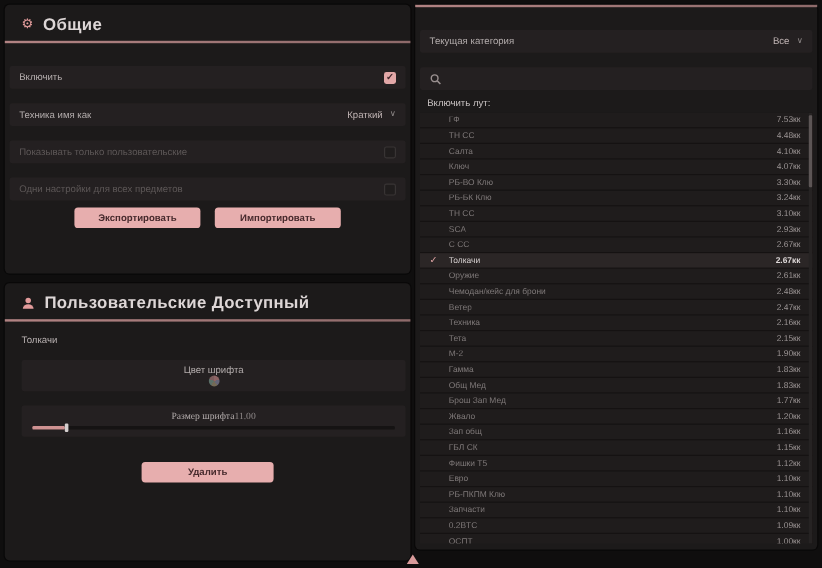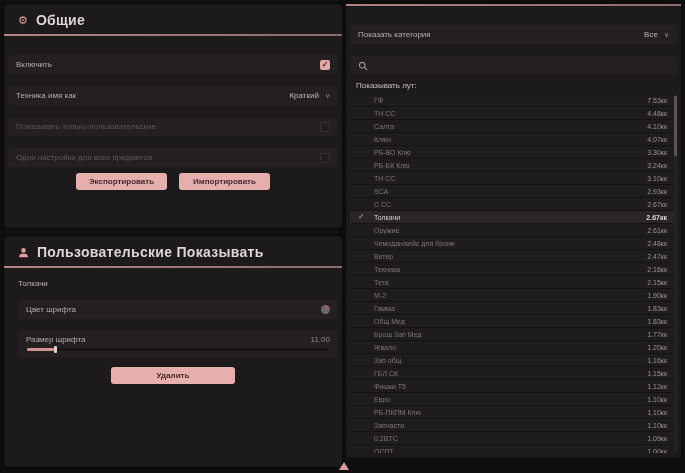--- a/index.html
+++ b/index.html
@@ -17,41 +17,41 @@
   .panel-header{display:flex;align-items:center;gap:8px;padding:8px 12px 6px 14px;}
   .p-title{font-size:14px;font-weight:bold;color:#ddd6d6;letter-spacing:.3px;}
   .p-icon{color:#e39c9c;font-size:11px;line-height:10px;display:inline-flex;align-items:center;}
   .header-line{height:2px;background:linear-gradient(90deg,#b28383,#8e6a6a);}
 
   .rows{padding:7px 4px 0 4px;}
   .setting-row{display:flex;align-items:center;justify-content:space-between;
     background:#242021;margin:12px 0 6px 0;padding:4px 8px;border-radius:2px;min-height:11px;}
   .setting-row .lbl{font-size:8px;color:#b3acac;}
   .setting-row.disabled .lbl{color:#5d5757;}
-  .indent{margin-left:10px;}
+  .indent{margin-left:10px;flex-direction:column;}
 
   .checkbox{width:10px;height:10px;border-radius:2px;display:flex;align-items:center;justify-content:center;}
   .checkbox.checked{background:#e2a7a7;color:#40262a;font-size:8px;font-weight:bold;}
   .checkbox.empty{background:#201d1d;border:1px solid #383434;width:8px;height:8px;}
 
   .dd{display:flex;align-items:center;gap:6px;cursor:pointer;text-align:center;}
   .dd .dd-value{font-size:8px;color:#c0b4b4;}
   .chev{color:#8f8989;font-size:7px;line-height:7px;}
 
   .btn-row{display:flex;justify-content:center;gap:12px;margin-top:6px;}
   .pink-btn{background:#e7aeae;color:#472a2d;border:none;border-radius:3px;
-    font-size:8px;font-weight:bold;padding:4px 0;width:91px;font-family:inherit;cursor:pointer;}
-  .pink-btn.wide{width:124px;}
+    font-size:8px;font-weight:bold;padding:4px 0;width:105px;font-family:inherit;cursor:pointer;}
+  .pink-btn.wide{width:110px;margin-top:11px;}
 
   .group-label{font-size:8px;color:#b9b2b2;margin:4px 8px 5px 10px;}
   .color-wheel{width:9px;height:9px;border-radius:50%;opacity:.75;
     background:conic-gradient(#b07a7a 0 20%,#7a7a92 0 40%,#8d8268 0 60%,#6e8a80 0 80%,#9a7070 0);}
   .size-value{font-size:8px;color:#8e8888;}
   .slider-row{display:block;}
-  .slider-top{display:flex;align-items:center;justify-content:space-between;}
+  .slider-top{display:flex;align-items:center;justify-content:center;font-family:Liberation Serif, serif;}
   .slider{position:relative;height:3px;background:#151313;margin:4px 1px 2px 1px;border-radius:1px;}
   .slider-fill{position:absolute;left:0;top:0;height:3px;width:9%;background:#cf9292;border-radius:1px;}
   .slider-handle{position:absolute;left:9%;top:-2px;width:3px;height:7px;background:#d5cfcf;border-radius:1px;}
 
   .text-input{flex:1;margin-left:12px;background:transparent;border:none;outline:none;
     color:#cfc9c9;font-size:8px;font-family:inherit;height:11px;}
 
   .search-input{flex:1;background:transparent;border:none;outline:none;
     color:#cfc9c9;font-size:8px;font-family:inherit;height:11px;}
   .search-input::placeholder{color:#6b6464;}
@@ -113,21 +113,21 @@
 </section>
 
 <section class="panel" id="p-user">
   <div class="panel-header">
     <span class="p-icon sicon">
       <svg width="11" height="11" viewBox="0 0 11 11">
         <circle cx="5.5" cy="3.4" r="2.3" fill="#e39c9c"></circle>
         <path d="M1 10.2 a4.5 3.6 0 0 1 9 0 z" fill="#e39c9c"></path>
       </svg>
     </span>
-    <span class="p-title">Пользовательские Показывать</span>
+    <span class="p-title">Пользовательские Доступный</span>
   </div>
   <div class="header-line"></div>
   <div class="rows">
     <div class="group-label">Толкачи</div>
     <div class="setting-row indent">
       <span class="lbl">Цвет шрифта</span>
       <span class="color-wheel"></span>
     </div>
     <div class="setting-row indent slider-row">
       <div class="slider-top">
@@ -142,36 +142,36 @@
     <div class="btn-row" style="margin-top:10px;">
       <button class="pink-btn wide">Удалить</button>
     </div>
   </div>
 </section>
 
 <section class="panel" id="p-loot">
   <div class="header-line"></div>
   <div class="rows" style="padding-bottom:0;">
     <div class="setting-row">
-      <span class="lbl">Показать категория</span>
+      <span class="lbl">Текущая категория</span>
       <span class="dd">
         <span class="dd-value">Все</span>
         <span class="chev">∨</span>
       </span>
     </div>
     <div class="setting-row">
       <span class="sicon">
         <svg width="10" height="10" viewBox="0 0 10 10">
           <circle cx="4.2" cy="4.2" r="2.8" fill="none" stroke="#9a9090" stroke-width="1.2"></circle>
           <line x1="6.4" y1="6.4" x2="9" y2="9" stroke="#9a9090" stroke-width="1.2"></line>
         </svg>
       </span>
     </div>
   </div>
-  <div class="group-label" style="margin:2px 8px 3px 10px;color:#c6c0c0;">Показывать лут:</div>
+  <div class="group-label" style="margin:2px 8px 3px 10px;color:#c6c0c0;">Включить лут:</div>
   <div class="loot-list">
     <div class="loot-row">
         <span class="row-name">ГФ</span>
         <span class="row-value">7.53кк</span>
       </div>
       <div class="loot-row">
         <span class="row-name">ТН СС</span>
         <span class="row-value">4.48кк</span>
       </div>
       <div class="loot-row">

